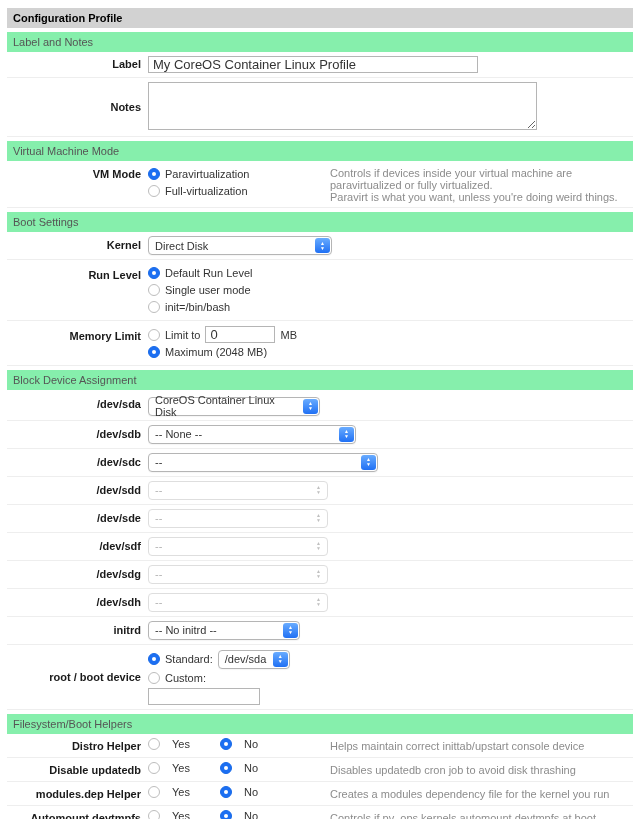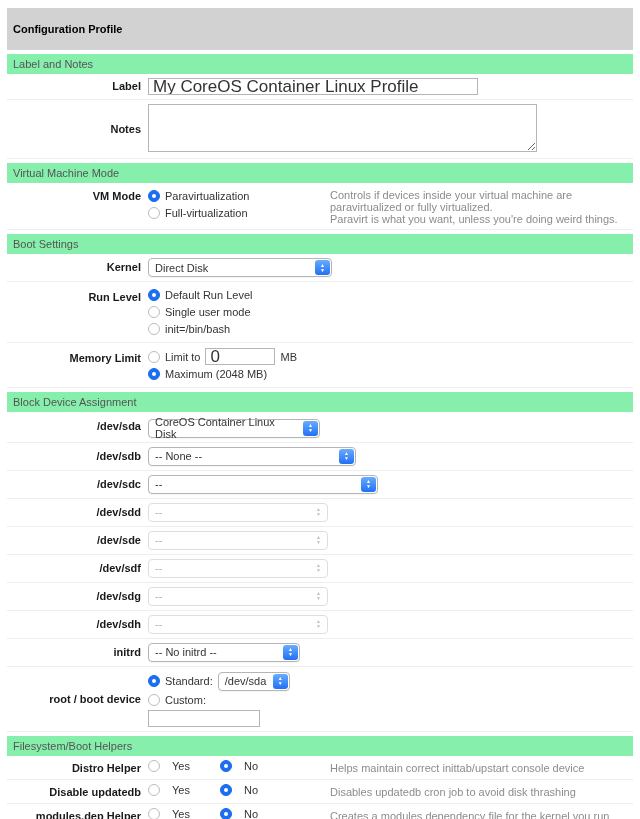--- a/index.html
+++ b/index.html
@@ -8,21 +8,21 @@
     width: 640px;
     font-family: "Liberation Sans", sans-serif;
     font-size: 11px;
     color: #333;
     padding: 8px 7px 20px 7px;
   }
   .title-bar {
     background: #d2d2d2;
     color: #000;
     font-weight: bold;
-    padding: 15px 6px;
+    padding: 4px 6px;
     margin-bottom: 4px;
   }
   .section-bar {
     background: #86efac;
     color: #555;
     padding: 4px 6px;
     margin-top: 4px;
   }
   .row {
     display: flex;
@@ -48,21 +48,21 @@
   .help {
     flex: 1;
     color: #8c8c8c;
     line-height: 12px;
     padding-top: 2px;
   }
   input[type="text"] {
     border: 1px solid #b5b5b5;
     height: 17px;
     font-family: "Liberation Sans", sans-serif;
-    font-size: 17px;
+    font-size: 13px;
     padding: 1px 4px;
     color: #333;
     outline: none;
   }
   textarea {
     border: 1px solid #b5b5b5;
     width: 389px;
     height: 48px;
     font-family: "Liberation Sans", sans-serif;
     font-size: 11px;

